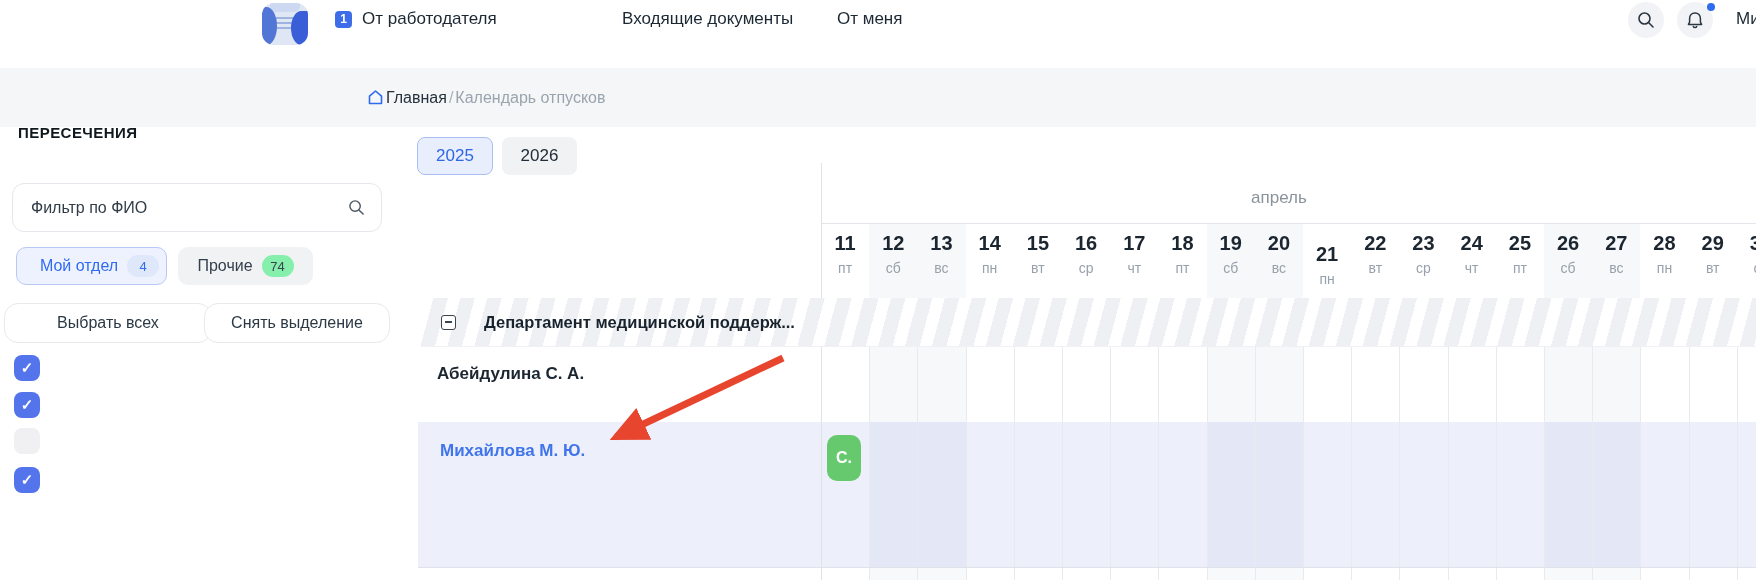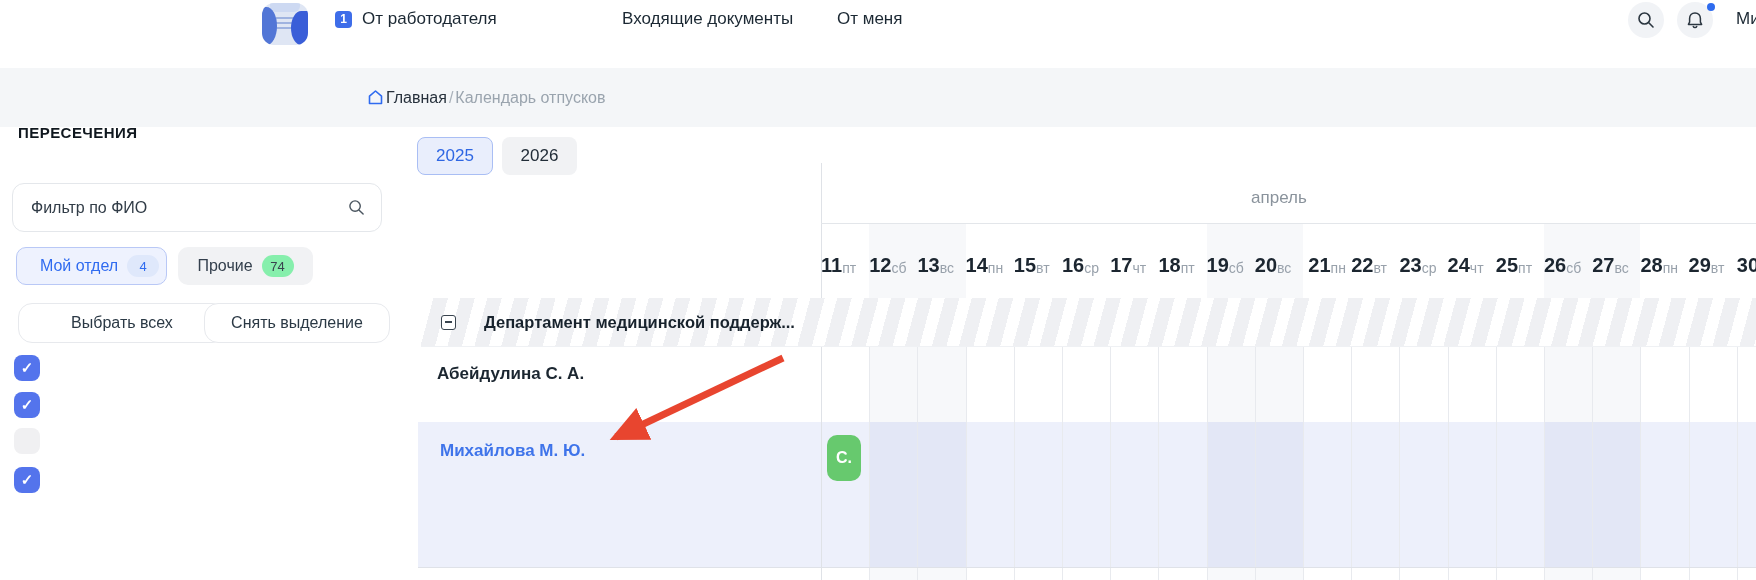--- a/index.html
+++ b/index.html
@@ -60,21 +60,21 @@
         display:flex;align-items:center;justify-content:center;font-size:17px;cursor:pointer;}
   .year-tab.active{left:417px;width:76px;background:#e9eefc;border:1px solid #a9bef4;color:#2e66e3;}
   .year-tab.idle{left:502px;width:75px;background:#f1f2f4;color:#222d38;}
   .month-label{position:absolute;left:821px;top:188px;width:916px;text-align:center;
         font-size:17px;color:#8a939c;}
 
   
   .vline{position:absolute;width:1px;background:#e8eaee;}
   .divider-main{position:absolute;left:821px;top:163px;width:1px;height:417px;background:#dfe2e7;}
   .hline{position:absolute;height:1px;}
-  .day-head{position:absolute;top:223px;height:75px;display:flex;flex-direction:row;
+  .day-head{position:absolute;top:223px;height:75px;display:flex;flex-direction:column;
         align-items:center;box-sizing:border-box;padding-top:9px;background:#fff;}
   .day-head.wk{background:#f7f8fa;}
   .day-num{font-size:20px;font-weight:700;color:#1c2630;line-height:1.1;}
   .day-dow{margin-top:6px;font-size:14px;color:#98a1ab;}
   .seg{position:absolute;}
   .seg.wk-a{background:#f7f8fa;}
   .seg.wk-b{background:#e3e7f6;}
   .seg.wk-c{background:#f8f9fb;}
   .row-selected{position:absolute;left:418px;top:422px;width:1338px;height:145px;background:#edf0fb;}
   .stripes{position:absolute;left:421px;top:298px;width:1335px;height:48px;
@@ -159,21 +159,21 @@
 
   <div class="sb-tab active">
     <span>Мой отдел</span>
     <span class="pill blue">4</span>
   </div>
   <div class="sb-tab idle">
     <span>Прочие</span>
     <span class="pill gray">74</span>
   </div>
 
-  <div class="sb-btn" style="left:18px;width:208px">Выбрать всех</div>
+  <div class="sb-btn" style="left:4px;width:208px">Выбрать всех</div>
   <div class="sb-btn" style="left:204px;width:186px">Снять выделение</div>
 
   <div id="cb-list">
       <div class="cb on" style="top: 355px;">✓</div>
       <div class="cb on" style="top: 392px;">✓</div>
       <div class="cb off" style="top: 428px;"></div>
       <div class="cb on" style="top: 467px;">✓</div>
     </div>
 
   <div class="year-tab active">2025</div>

